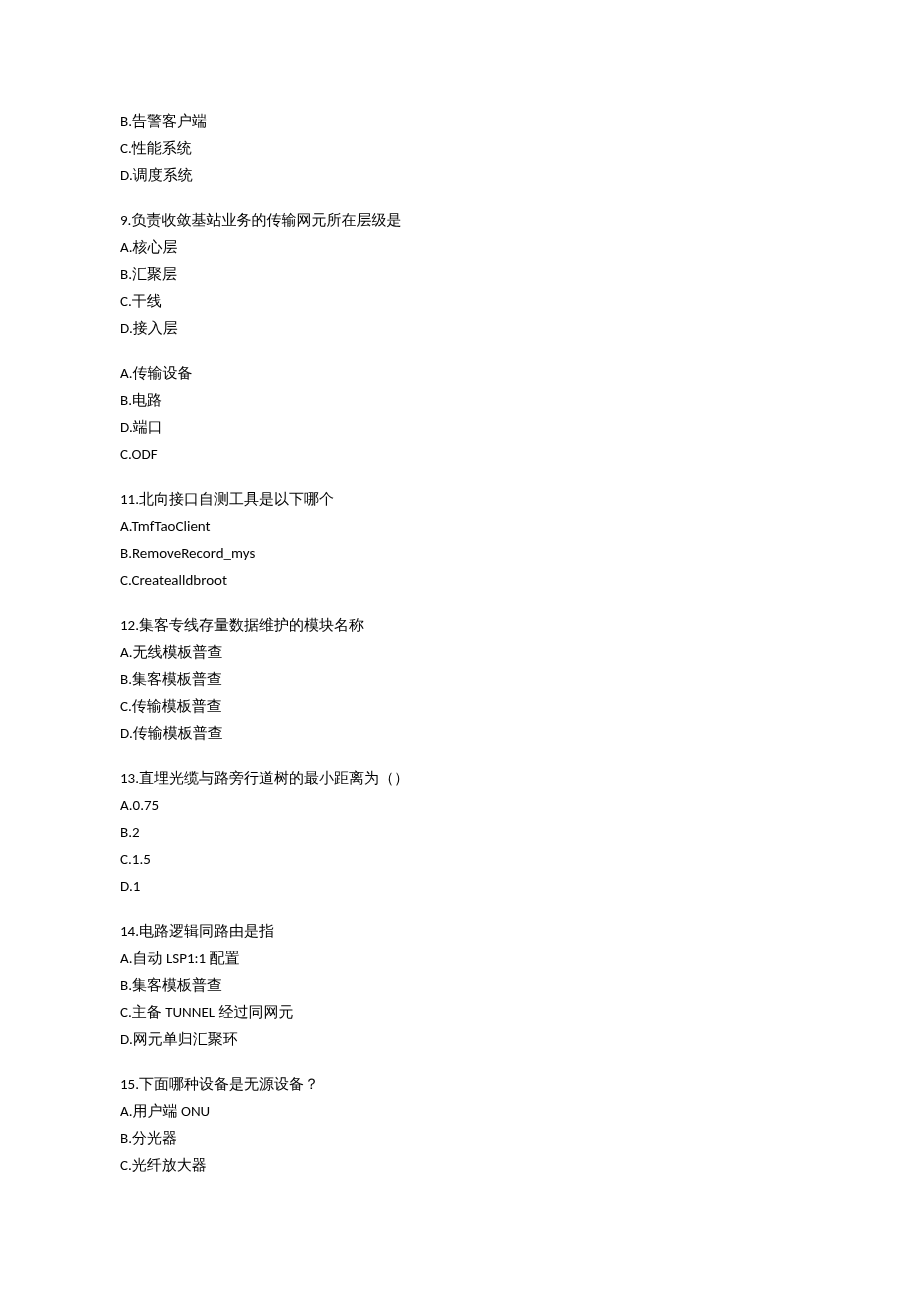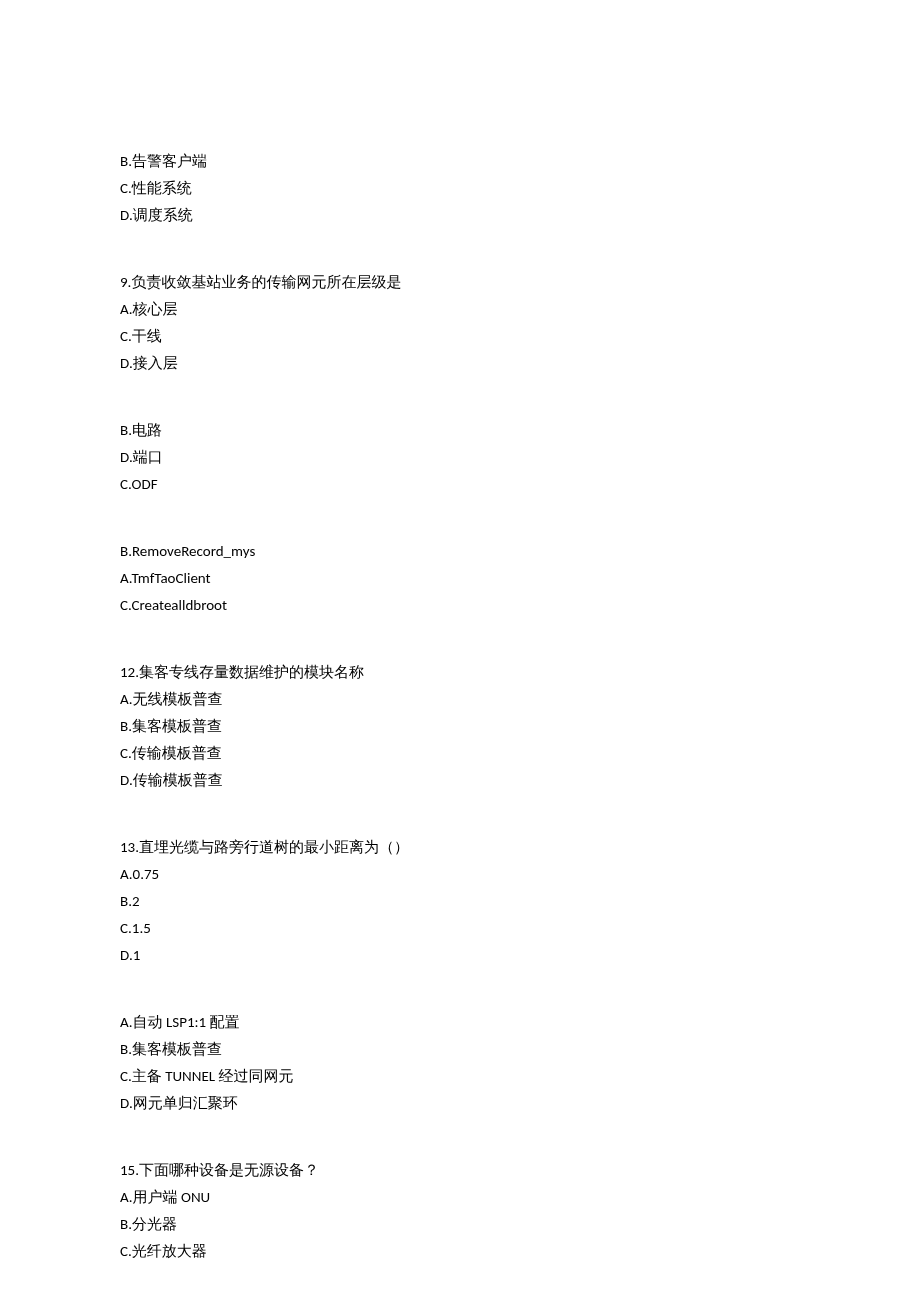--- a/index.html
+++ b/index.html
@@ -11,71 +11,74 @@
   body {
     font-family: "Calibri", "Microsoft YaHei", "SimSun", sans-serif;
     font-size: 15px;
     line-height: 1.8;
     color: #000000;
     padding: 108px 120px 100px 120px;
     box-sizing: border-box;
   }
   .question-block {
     margin-bottom: 18px;
-    margin-top: 40px;
   }
   .line {
     display: block;
   }
 </style>
 </head>
 <body>
 
 <div class="question-block">
   <span class="line">B.告警客户端</span>
   <span class="line">C.性能系统</span>
   <span class="line">D.调度系统</span>
 </div>
 
 <div class="question-block">
   <span class="line">9.负责收敛基站业务的传输网元所在层级是</span>
   <span class="line">A.核心层</span>
+  <span class="line">B.汇聚层</span>
   <span class="line">C.干线</span>
   <span class="line">D.接入层</span>
 </div>
 
 <div class="question-block">
+  <span class="line">A.传输设备</span>
   <span class="line">B.电路</span>
   <span class="line">D.端口</span>
   <span class="line">C.ODF</span>
 </div>
 
 <div class="question-block">
+  <span class="line">11.北向接口自测工具是以下哪个</span>
+  <span class="line">A.TmfTaoClient</span>
   <span class="line">B.RemoveRecord_mys</span>
-  <span class="line">A.TmfTaoClient</span>
   <span class="line">C.Createalldbroot</span>
 </div>
 
 <div class="question-block">
   <span class="line">12.集客专线存量数据维护的模块名称</span>
   <span class="line">A.无线模板普查</span>
   <span class="line">B.集客模板普查</span>
   <span class="line">C.传输模板普查</span>
   <span class="line">D.传输模板普查</span>
 </div>
 
 <div class="question-block">
   <span class="line">13.直埋光缆与路旁行道树的最小距离为（）</span>
   <span class="line">A.0.75</span>
   <span class="line">B.2</span>
   <span class="line">C.1.5</span>
   <span class="line">D.1</span>
 </div>
 
 <div class="question-block">
+  <span class="line">14.电路逻辑同路由是指</span>
   <span class="line">A.自动 LSP1:1 配置</span>
   <span class="line">B.集客模板普查</span>
   <span class="line">C.主备 TUNNEL 经过同网元</span>
   <span class="line">D.网元单归汇聚环</span>
 </div>
 
 <div class="question-block">
   <span class="line">15.下面哪种设备是无源设备？</span>
   <span class="line">A.用户端 ONU</span>
   <span class="line">B.分光器</span>

